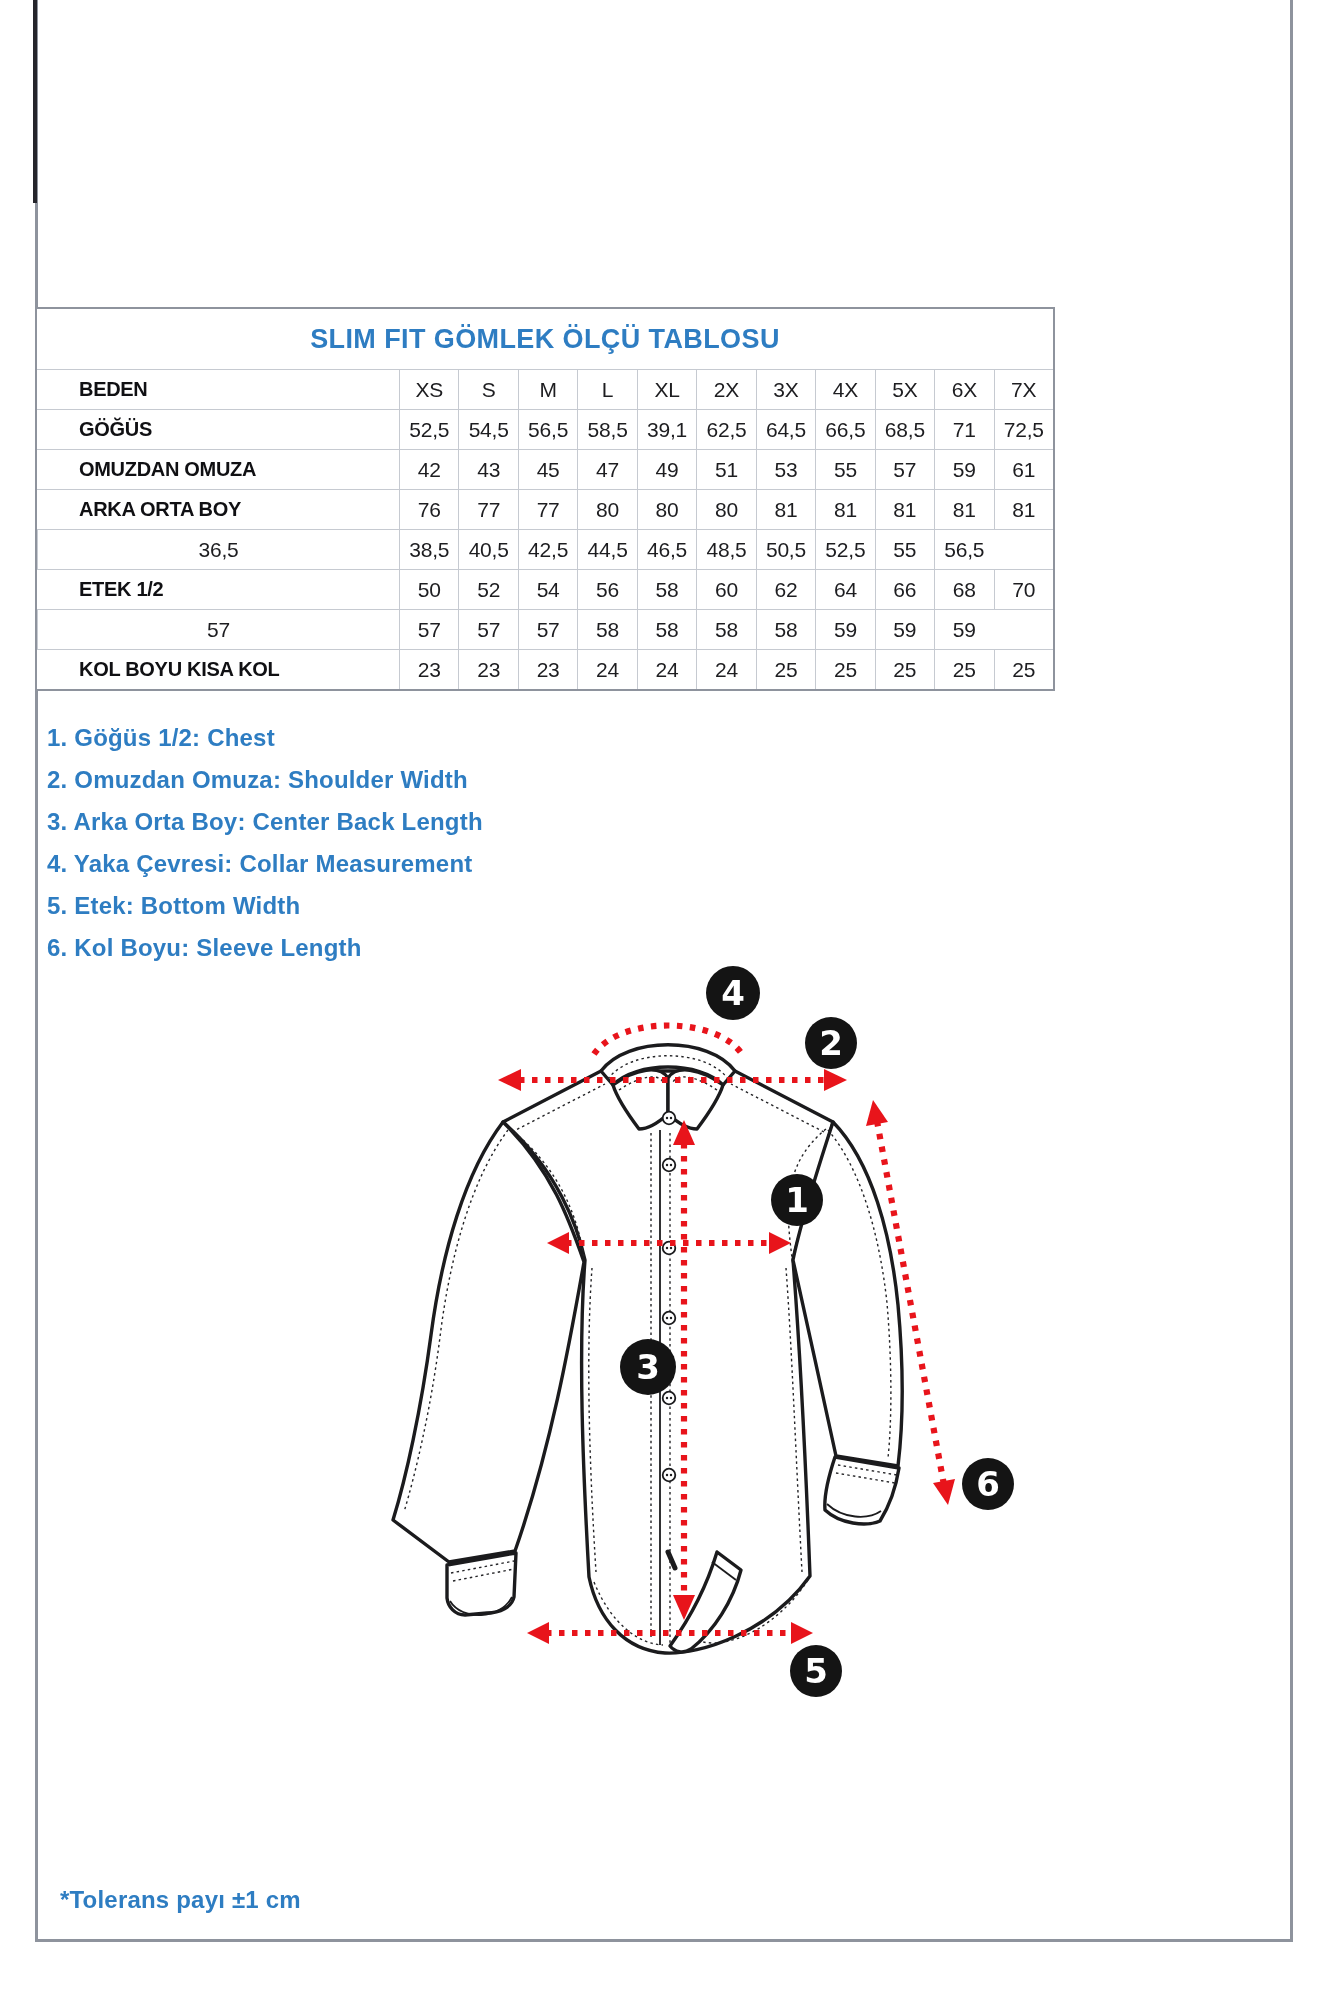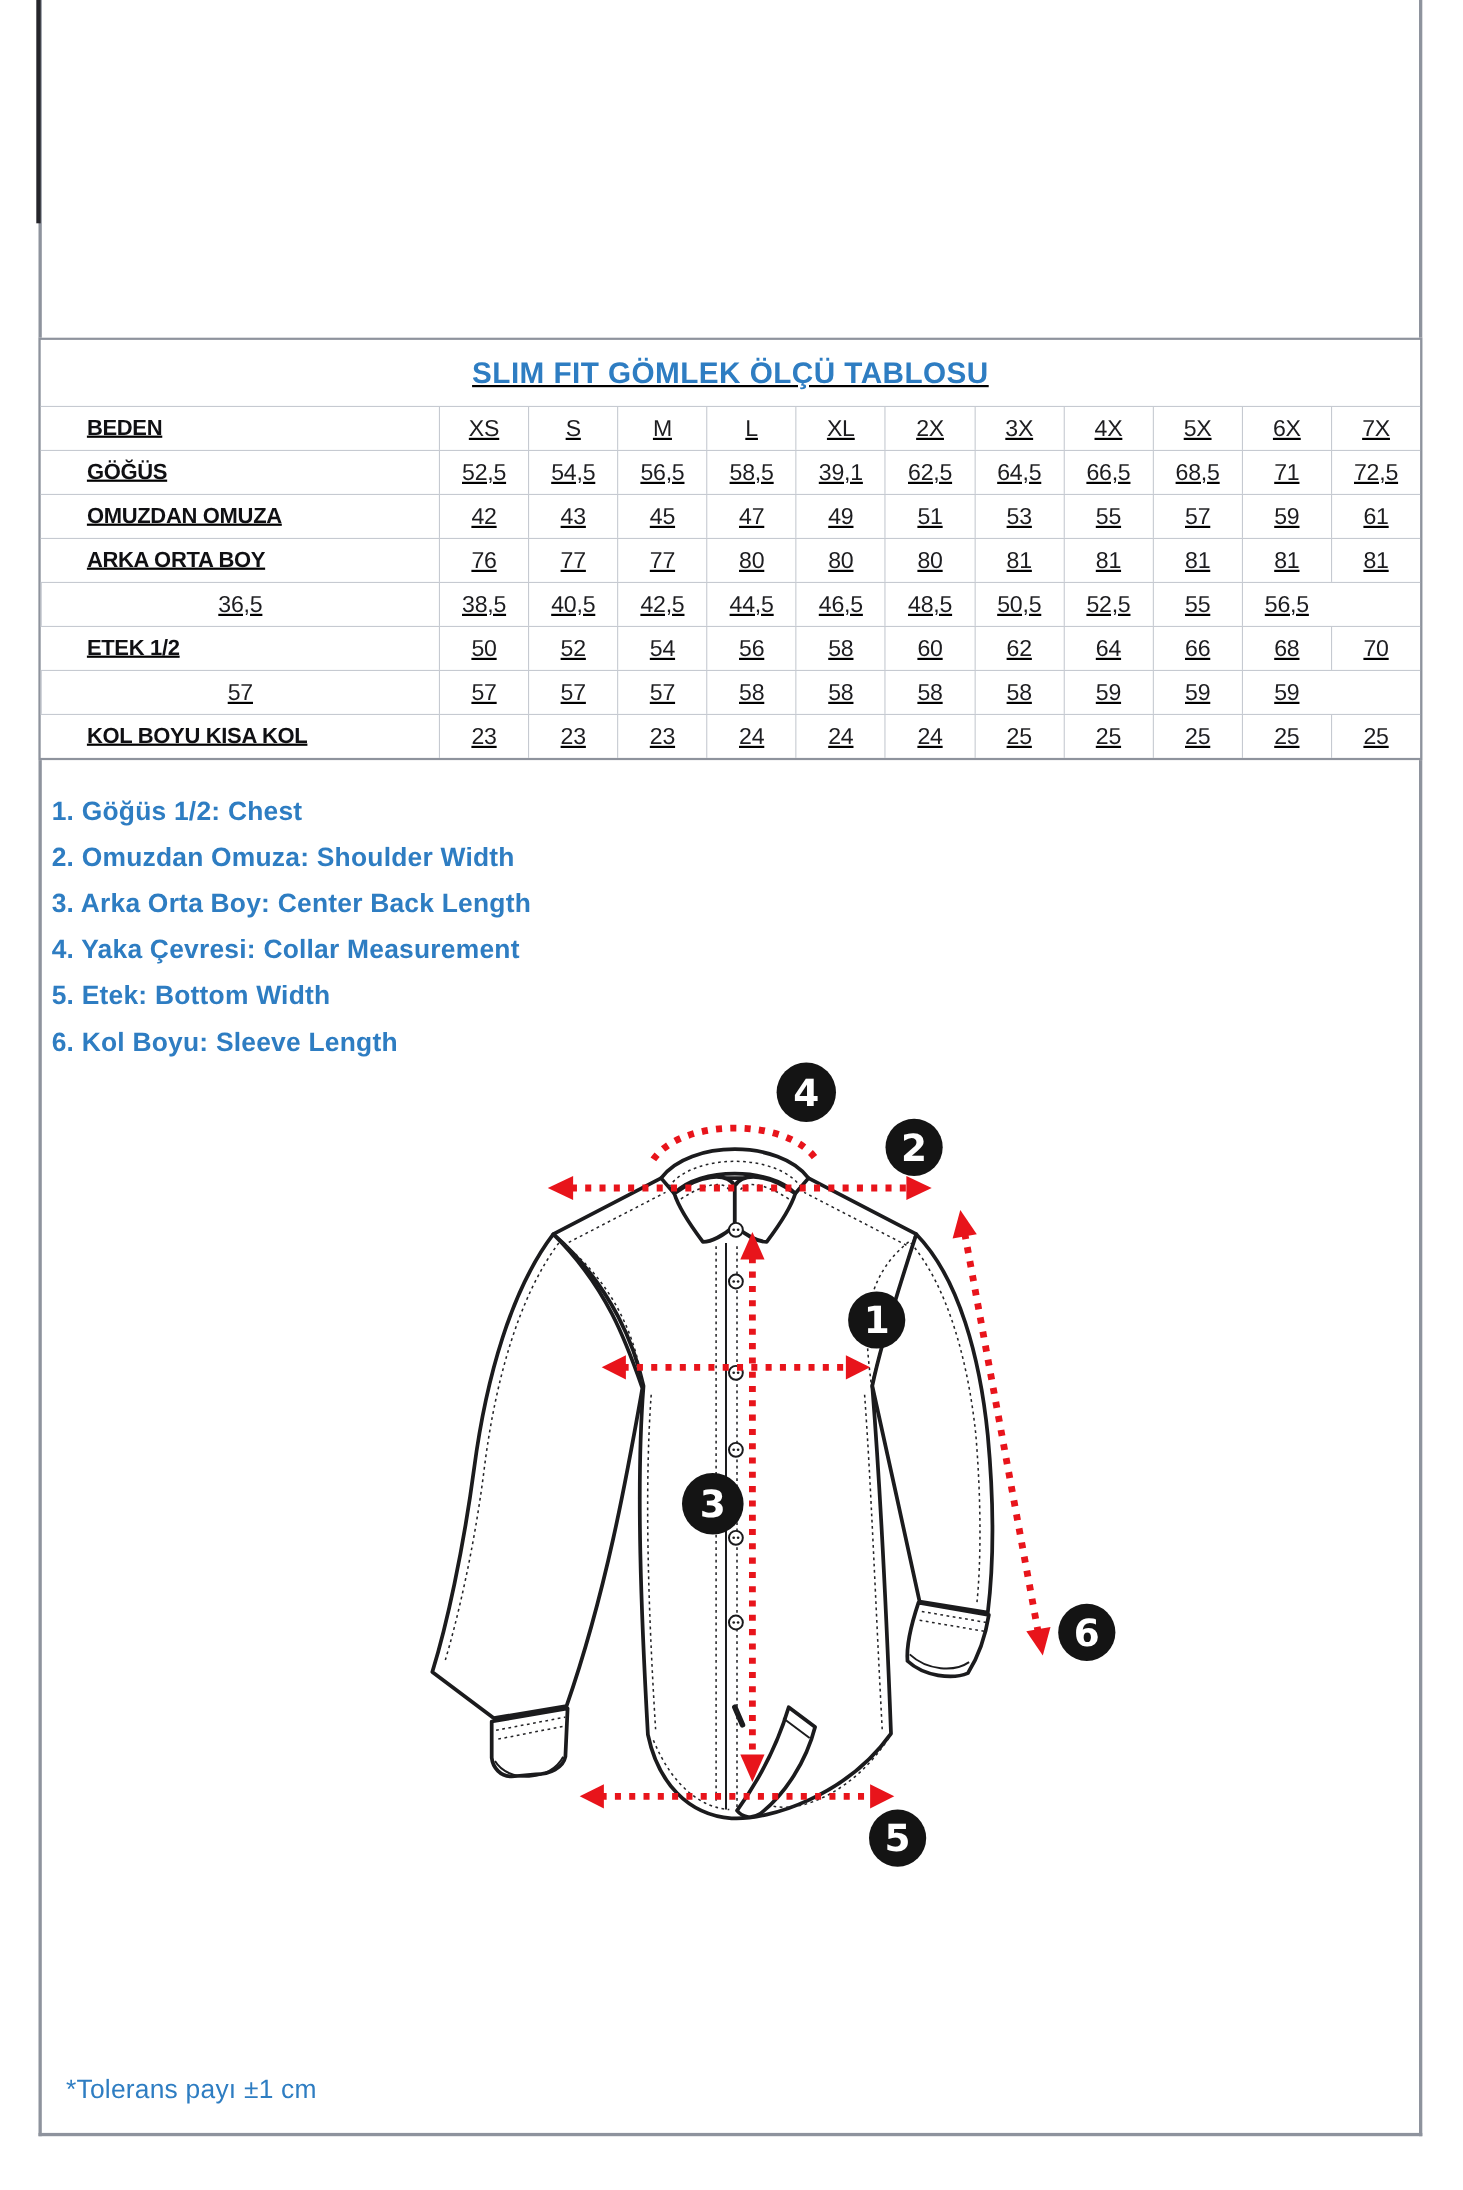--- a/index.html
+++ b/index.html
@@ -9,22 +9,22 @@
   }
   
   .frame{
     position:absolute;left:35px;top:-10px;width:1252px;height:1949px;
     border:3px solid #8e939d;border-top:none;box-sizing:content-box;
   }
   .topline{position:absolute;left:33px;top:0;width:4px;height:203px;background:#25252b;}
 
   
   .stable{
-    position:absolute;left:35px;top:307px;width:1258px;box-sizing:border-box;
-    border:2px solid #8e939d;background:#fff;text-decoration:underline;
+    position:absolute;left:35px;top:307px;width:1020px;box-sizing:border-box;
+    border:2px solid #8e939d;background:#fff;
   }
   .title-row{
     height:60px;display:flex;align-items:center;justify-content:center;
     border-bottom:1px solid #c6cad1;
   }
   .ttl{color:#2e7dc2;font-size:27px;font-weight:700;letter-spacing:.4px;}
   .trow{
     display:grid;grid-template-columns:362px repeat(11,1fr);
     height:39px;border-bottom:1px solid #c6cad1;
   }
@@ -41,21 +41,21 @@
   
   .legend{position:absolute;left:47px;top:724px;}
   .legend-item{
     color:#2e7dc2;font-size:24px;font-weight:700;line-height:28px;margin-bottom:14px;
     letter-spacing:.2px;
   }
 
   
   .footnote{
     position:absolute;left:60px;top:1886px;color:#2e7dc2;font-size:24px;
-    font-weight:400;letter-spacing:.2px;
+    font-weight:700;letter-spacing:.2px;
   }
 
   
   .diagram{position:absolute;left:330px;top:940px;width:700px;height:780px;}
   .oline{fill:#ffffff;stroke:#1b1b1d;stroke-width:3.4;stroke-linejoin:round;stroke-linecap:round;}
   .thin{fill:none;stroke:#1b1b1d;stroke-width:1.8;}
   .dotl{fill:none;stroke:#242427;stroke-width:1.4;stroke-dasharray:2.5 3.2;}
   .btn{fill:#ffffff;stroke:#1b1b1d;stroke-width:1.8;}
   .btndot{fill:#1b1b1d;}
   .rdash{stroke:#e8141b;stroke-width:6.2;fill:none;stroke-dasharray:5.5 7.5;}

